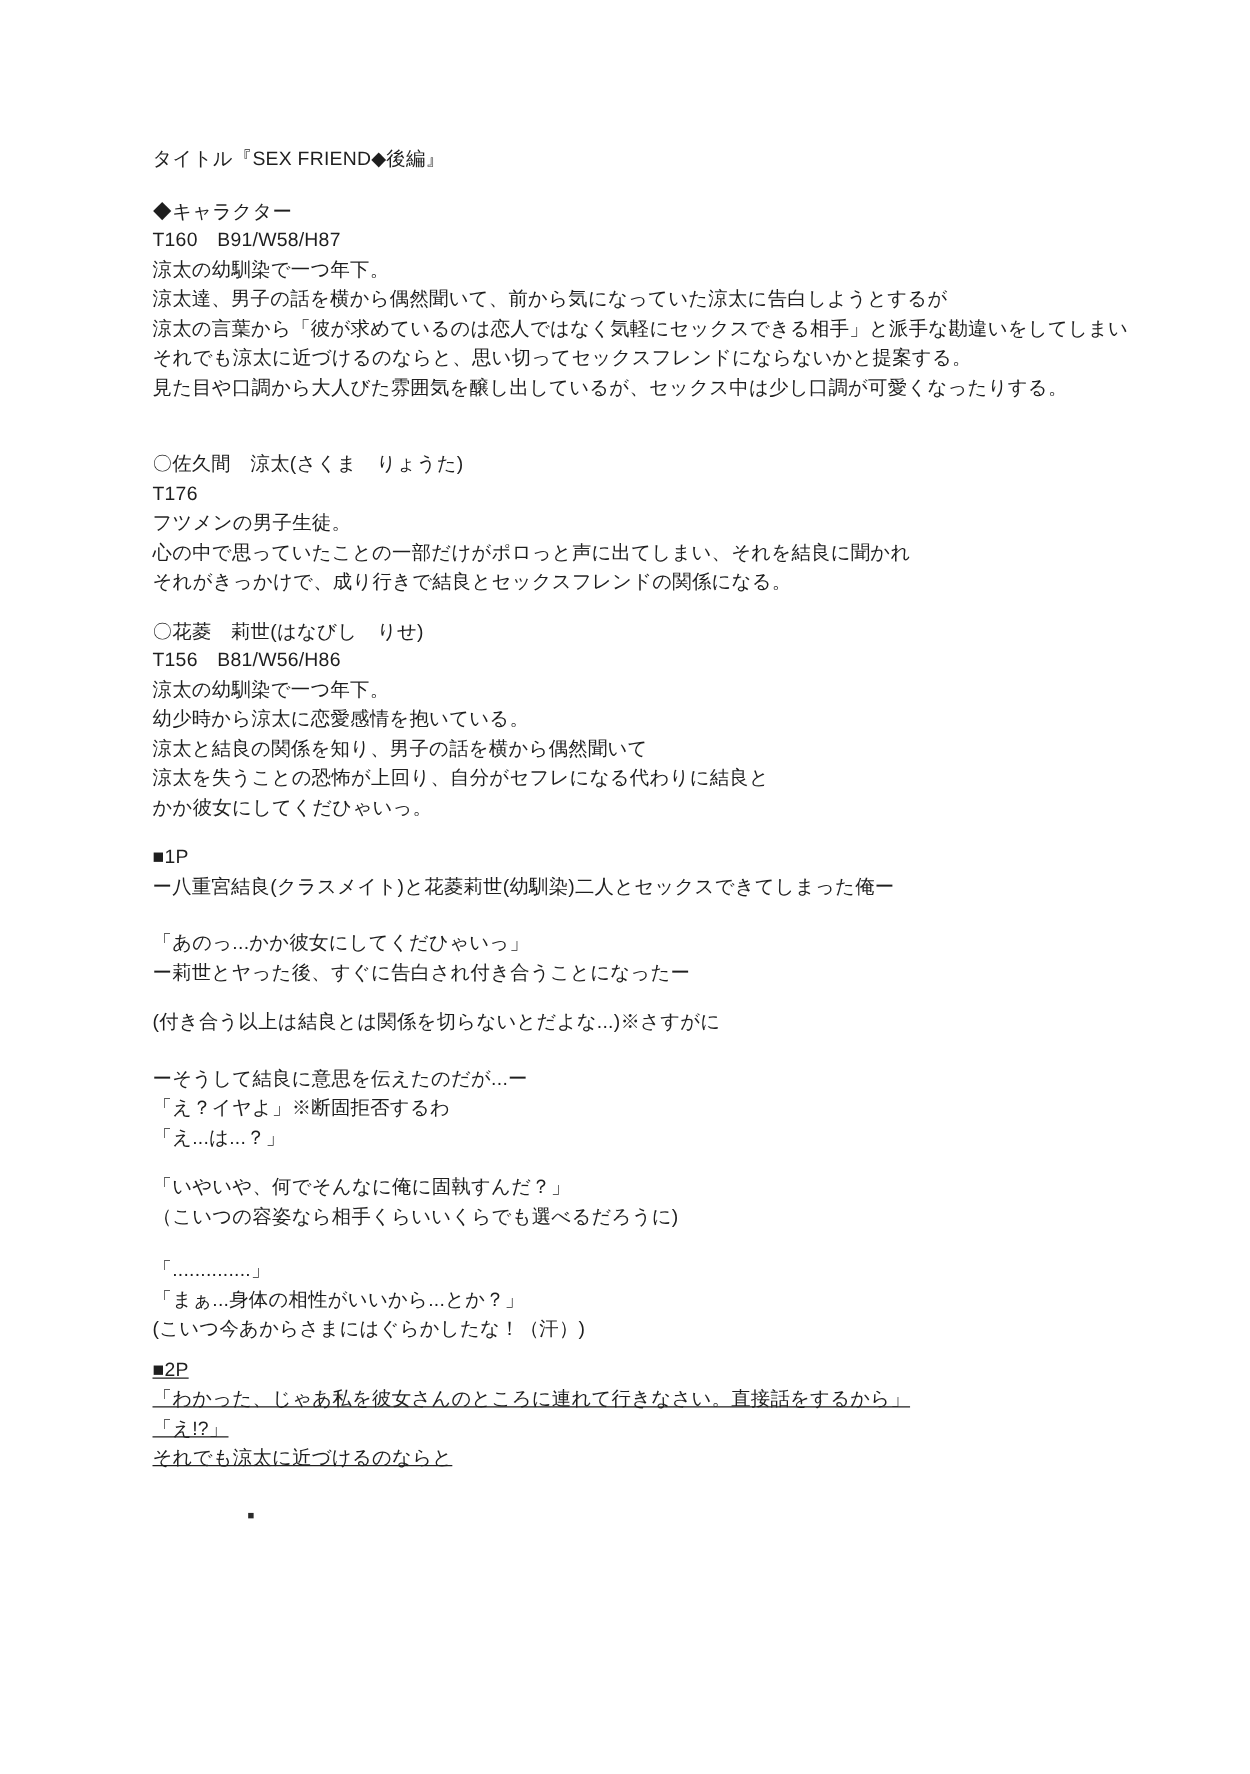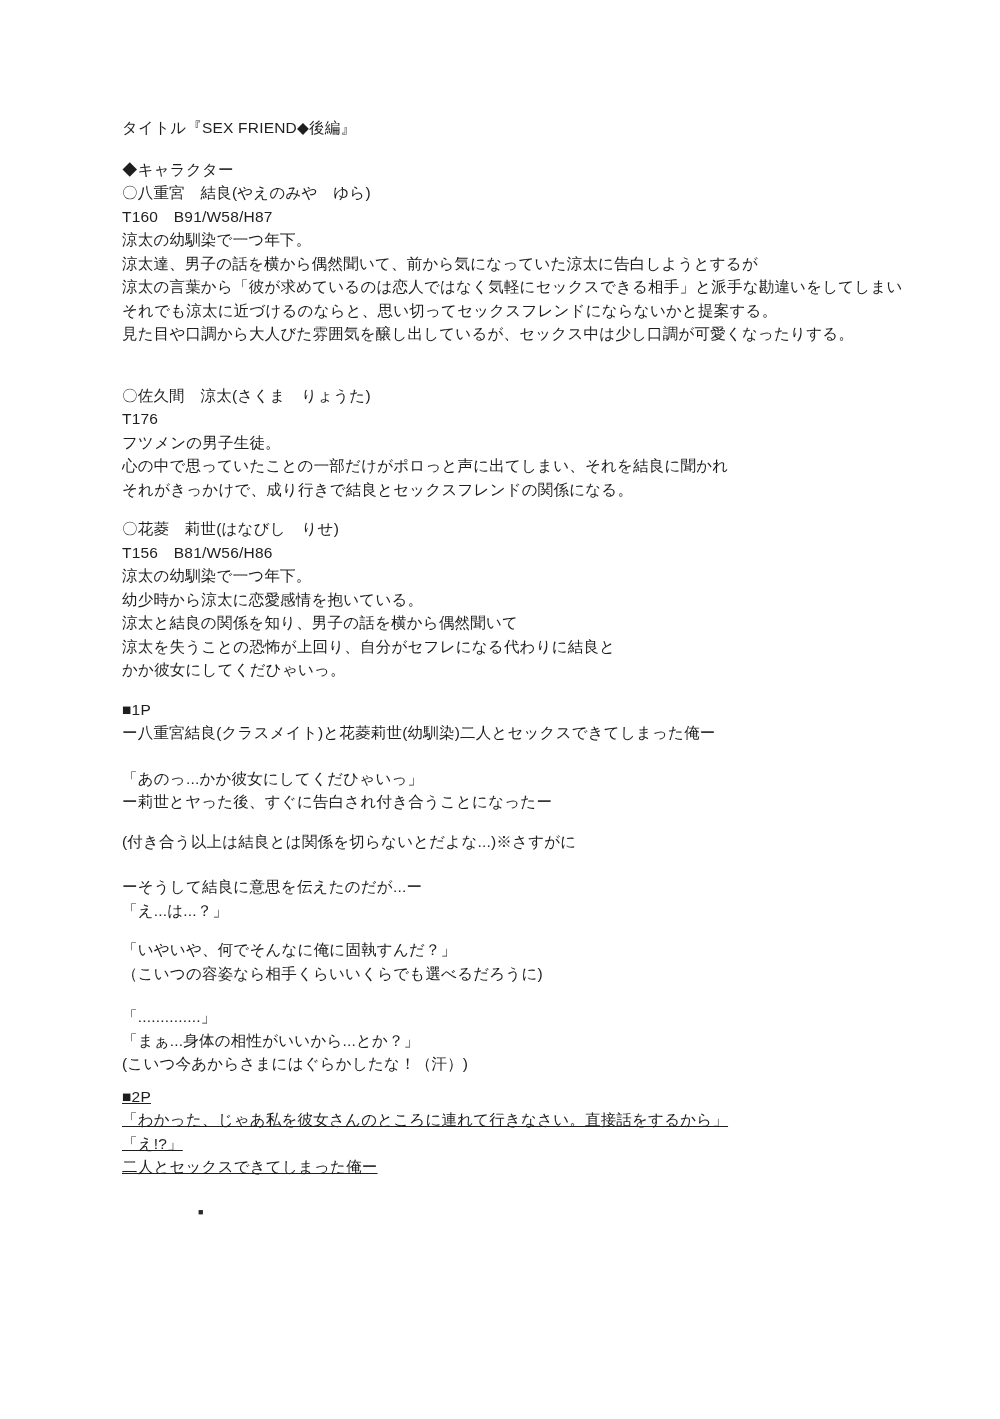--- a/index.html
+++ b/index.html
@@ -55,21 +55,20 @@
 </head>
 <body>
 
 <div class="page">
   <div class="doc">
     <div class="block b0">
         <div class="line">タイトル『SEX FRIEND◆後編』</div>
       </div>
     <div class="block b1">
         <div class="line">◆キャラクター</div>
-        <div class="line">〇八重宮　結良(やえのみや　ゆら)</div>
         <div class="line">T160　B91/W58/H87</div>
         <div class="line">涼太の幼馴染で一つ年下。</div>
         <div class="line">涼太達、男子の話を横から偶然聞いて、前から気になっていた涼太に告白しようとするが</div>
         <div class="line">涼太の言葉から「彼が求めているのは恋人ではなく気軽にセックスできる相手」と派手な勘違いをしてしまい</div>
         <div class="line">それでも涼太に近づけるのならと、思い切ってセックスフレンドにならないかと提案する。</div>
         <div class="line">見た目や口調から大人びた雰囲気を醸し出しているが、セックス中は少し口調が可愛くなったりする。</div>
       </div>
     <div class="block b2">
         <div class="line">〇佐久間　涼太(さくま　りょうた)</div>
         <div class="line">T176</div>
@@ -92,32 +91,33 @@
       </div>
     <div class="block b5">
         <div class="line">「あのっ...かか彼女にしてくだひゃいっ」</div>
         <div class="line">ー莉世とヤった後、すぐに告白され付き合うことになったー</div>
       </div>
     <div class="block b6">
         <div class="line">(付き合う以上は結良とは関係を切らないとだよな...)※さすがに</div>
       </div>
     <div class="block b7">
         <div class="line">ーそうして結良に意思を伝えたのだが...ー</div>
+        <div class="line">「え？イヤよ」※断固拒否するわ</div>
         <div class="line">「え...は...？」</div>
       </div>
     <div class="block b8">
         <div class="line">「いやいや、何でそんなに俺に固執すんだ？」</div>
         <div class="line">（こいつの容姿なら相手くらいいくらでも選べるだろうに)</div>
       </div>
     <div class="block b9">
         <div class="line">「..............」</div>
         <div class="line">「まぁ...身体の相性がいいから...とか？」</div>
         <div class="line">(こいつ今あからさまにはぐらかしたな！（汗）)</div>
       </div>
     <div class="block b10">
         <div class="line">■2P</div>
         <div class="line">「わかった、じゃあ私を彼女さんのところに連れて行きなさい。直接話をするから」</div>
         <div class="line">「え!?」</div>
-        <div class="line">二人とセックスできてしまった俺ー</div>
+        <div class="line">それでも涼太に近づけるのならと</div>
       </div>
     <div class="footnote">■</div>
   </div>
 </div>
 
 </body></html>

